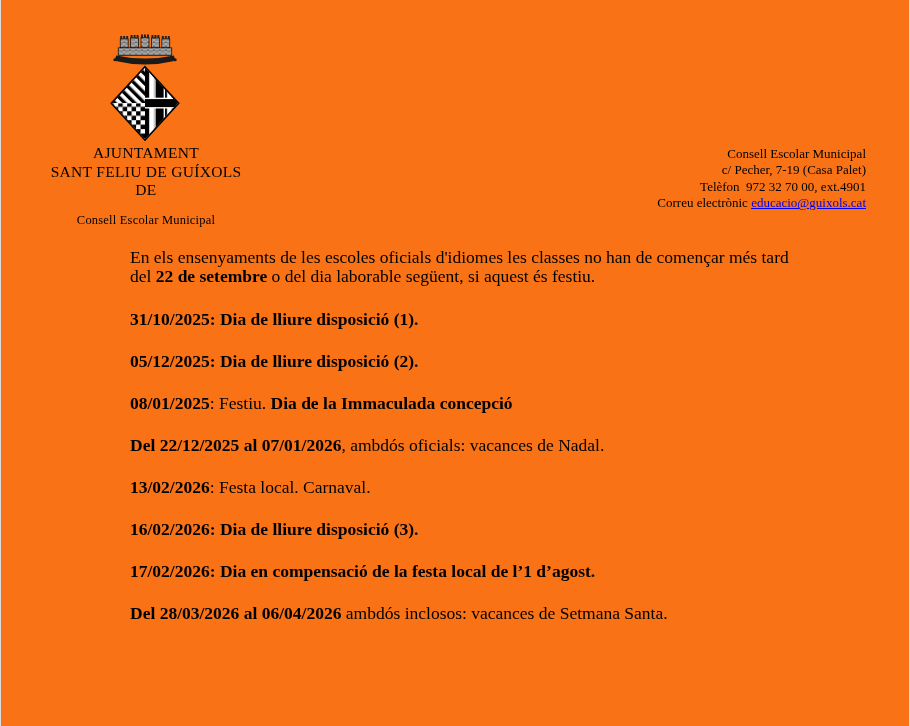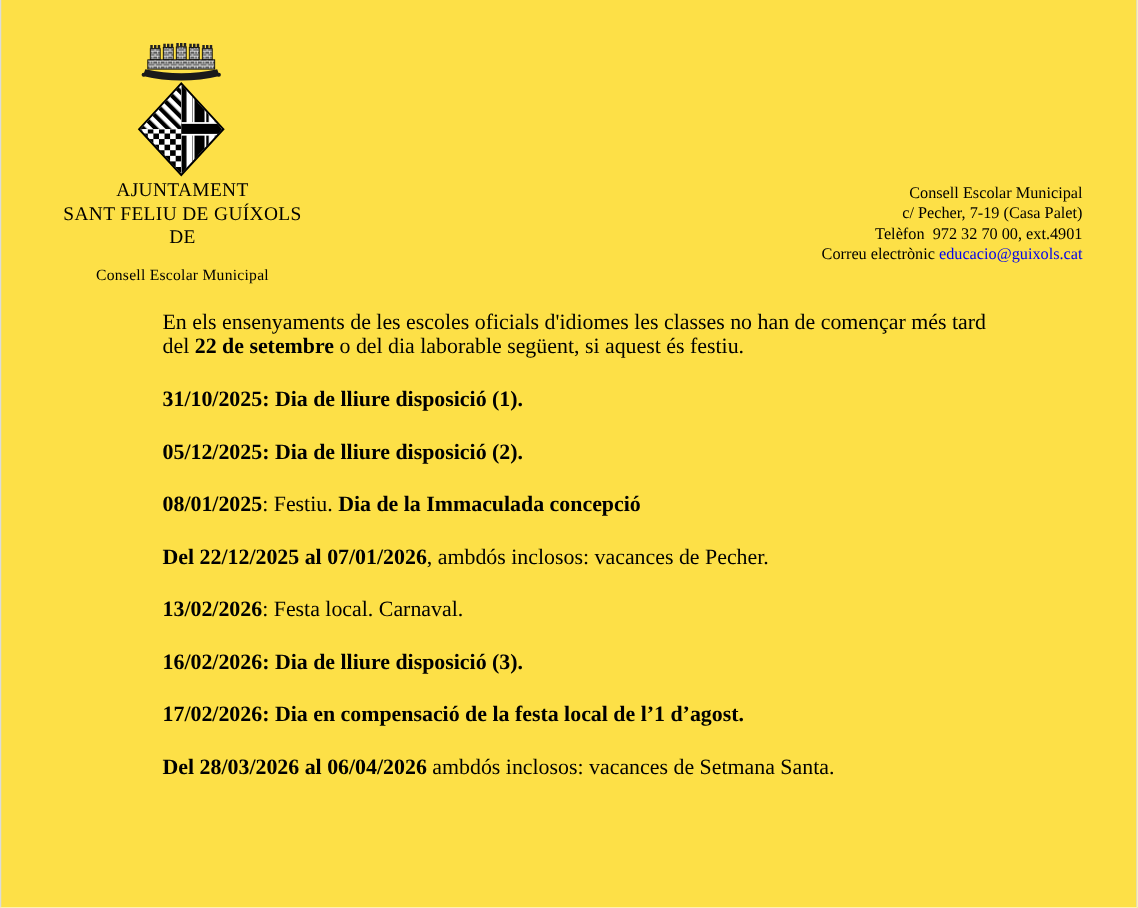--- a/index.html
+++ b/index.html
@@ -17,35 +17,35 @@
     position:absolute; left:0; top:144px; width:292px;
     text-align:center; font-size:15.5px; line-height:18.5px; letter-spacing:0.3px;
   }
   .org-sub { font-size:12.5px; margin-top:11px; letter-spacing:0.2px; }
 
   
   .contact-block {
     position:absolute; top:146px; right:44px;
     text-align:right; font-size:13px; line-height:16.4px;
   }
-  .email-link { cursor:pointer; }
+  .email-link { text-decoration:underline; cursor:pointer; }
 
   
   .body-block {
     position:absolute; left:130px; top:248px; width:662px;
     font-size:17.5px; line-height:19px;
   }
   .intro { margin:0 0 24px 0; }
   .item  { margin:0 0 23px 0; white-space:nowrap; }
   .b { font-weight:bold; }
 </style>
 </head>
 <body>
 
-<div class="page" style="background: #fde047;">
+<div class="page" style="background: #f97316;">
 
   <div class="edge left" style="background: rgb(220, 220, 220);"></div>
   <div class="edge right" style="background: rgb(220, 220, 220);"></div>
 
   <svg class="coat" viewBox="0 0 72 112" xmlns="http://www.w3.org/2000/svg">
     <defs>
       <pattern id="checks" width="9" height="9" patternUnits="userSpaceOnUse">
         <rect width="9" height="9" fill="#ffffff"></rect>
         <rect x="0" y="0" width="4.5" height="4.5" fill="#000000"></rect>
         <rect x="4.5" y="4.5" width="4.5" height="4.5" fill="#000000"></rect>
@@ -125,21 +125,21 @@
       <span>Correu electrònic </span><a class="email-link" style="color: rgb(0, 0, 238);">educacio@guixols.cat</a>
     </div>
   </div>
 
   <div class="body-block">
     <p class="intro"><span>En els ensenyaments de les escoles oficials d'idiomes les classes no han de començar més tard del </span><span class="b">22 de setembre</span><span> o del dia laborable següent, si aquest és festiu.</span></p>
     <div>
         <p class="item"><span class="b">31/10/2025: Dia de lliure disposició (1).</span></p>
         <p class="item"><span class="b">05/12/2025: Dia de lliure disposició (2).</span></p>
         <p class="item"><span class="b">08/01/2025</span><span>: Festiu. </span><span class="b">Dia de la Immaculada concepció</span></p>
-        <p class="item"><span class="b">Del 22/12/2025 al 07/01/2026</span><span>, ambdós inclosos: vacances de Pecher.</span></p>
+        <p class="item"><span class="b">Del 22/12/2025 al 07/01/2026</span><span>, ambdós oficials: vacances de Nadal.</span></p>
         <p class="item"><span class="b">13/02/2026</span><span>: Festa local. Carnaval.</span></p>
         <p class="item"><span class="b">16/02/2026: Dia de lliure disposició (3).</span></p>
         <p class="item"><span class="b">17/02/2026: Dia en compensació de la festa local de l’1 d’agost.</span></p>
         <p class="item"><span class="b">Del 28/03/2026 al 06/04/2026</span><span> ambdós inclosos: vacances de Setmana Santa.</span></p>
       </div>
   </div>
 
 </div>
 
 </body></html>

